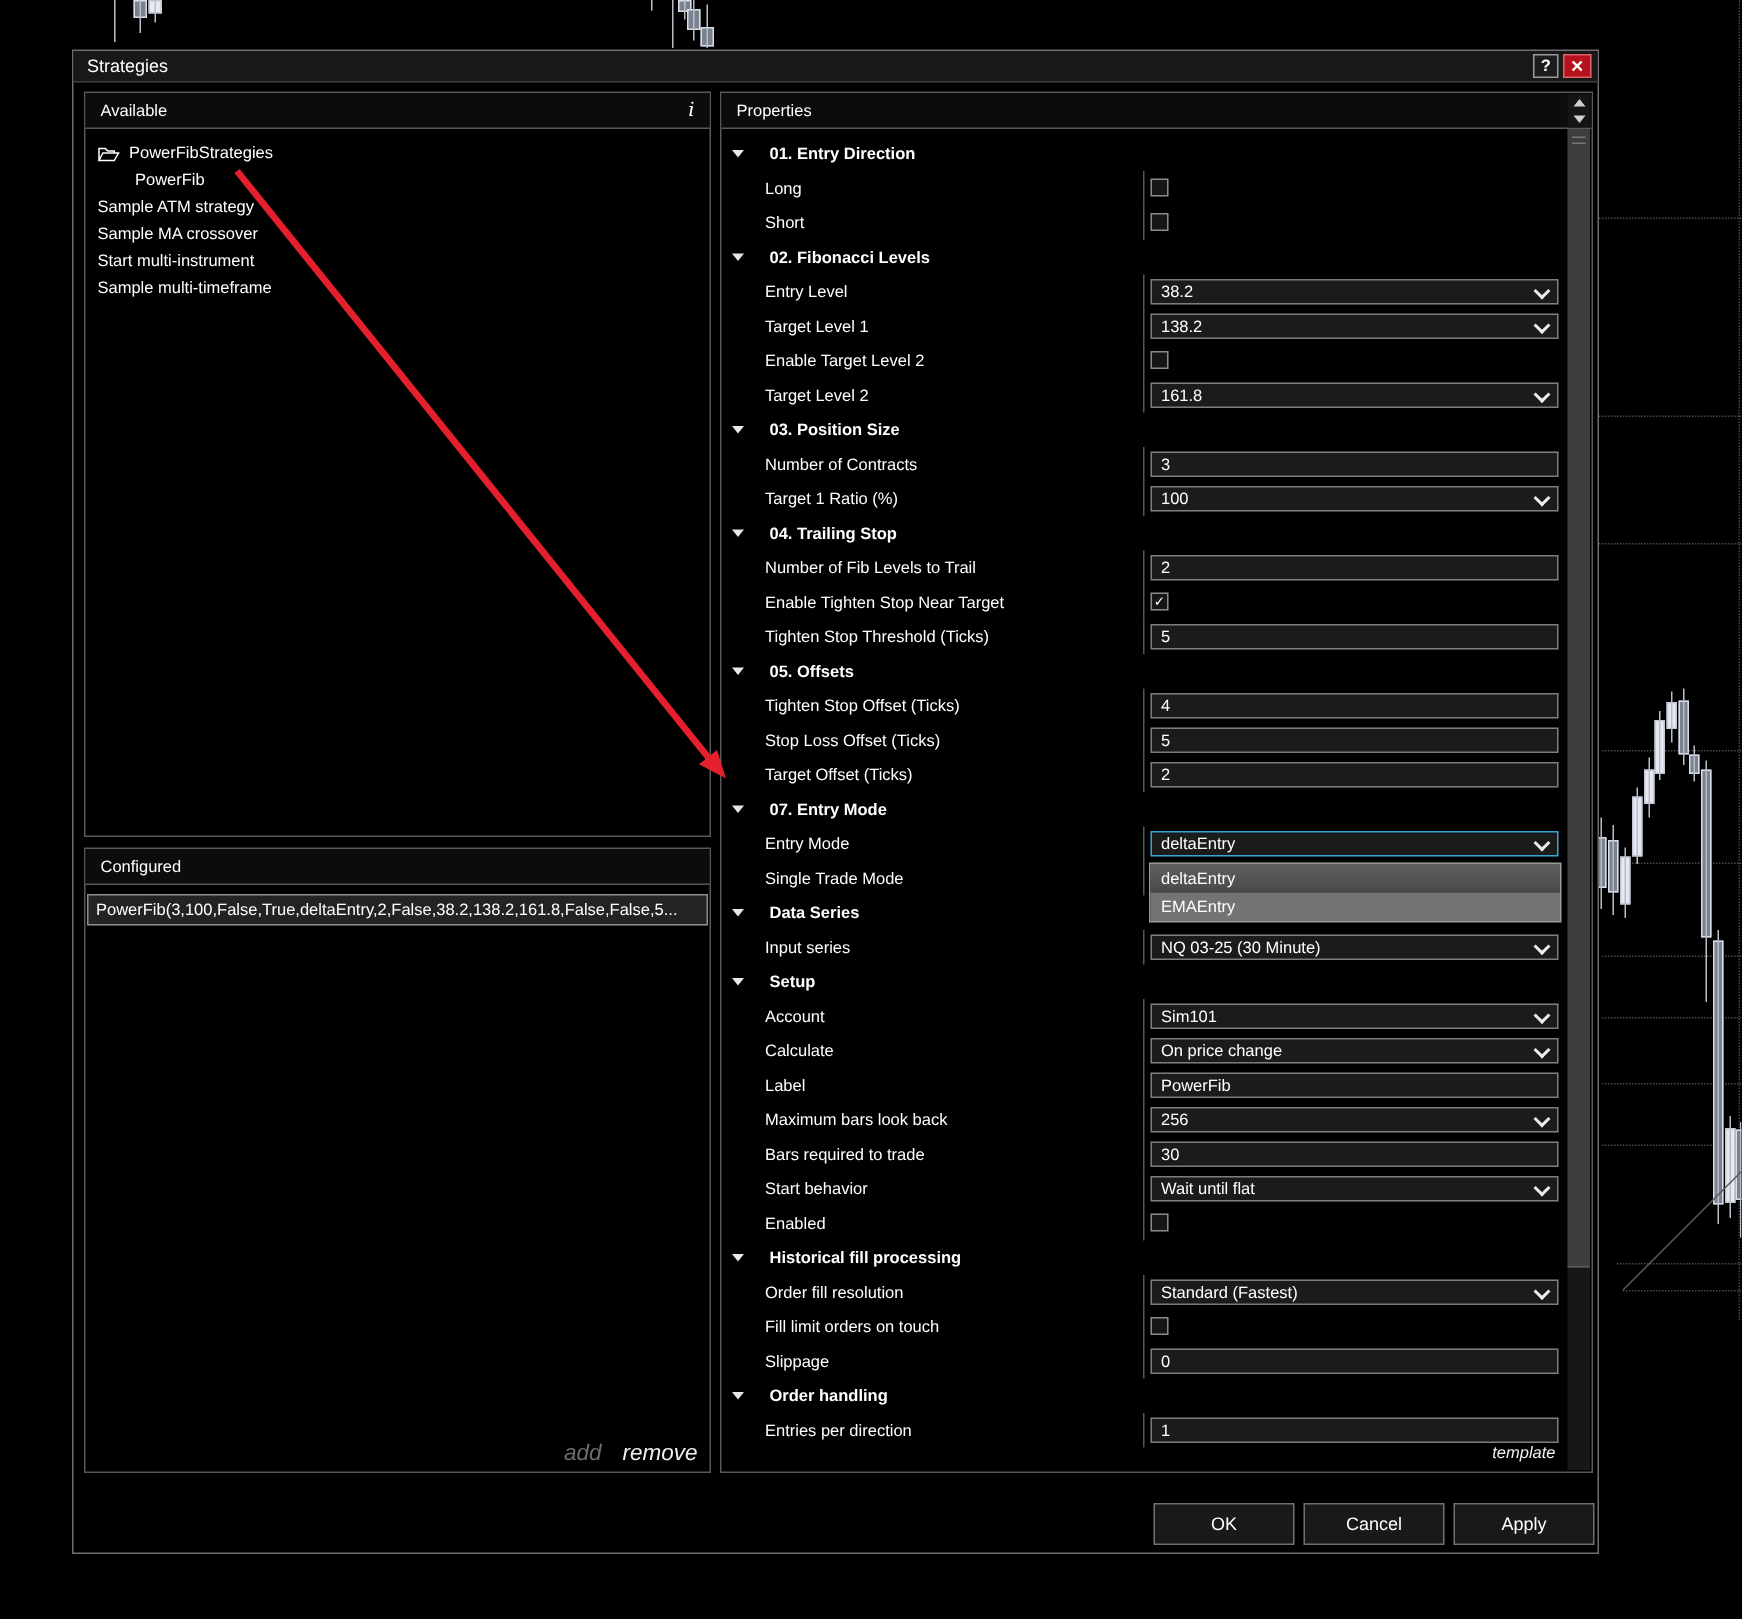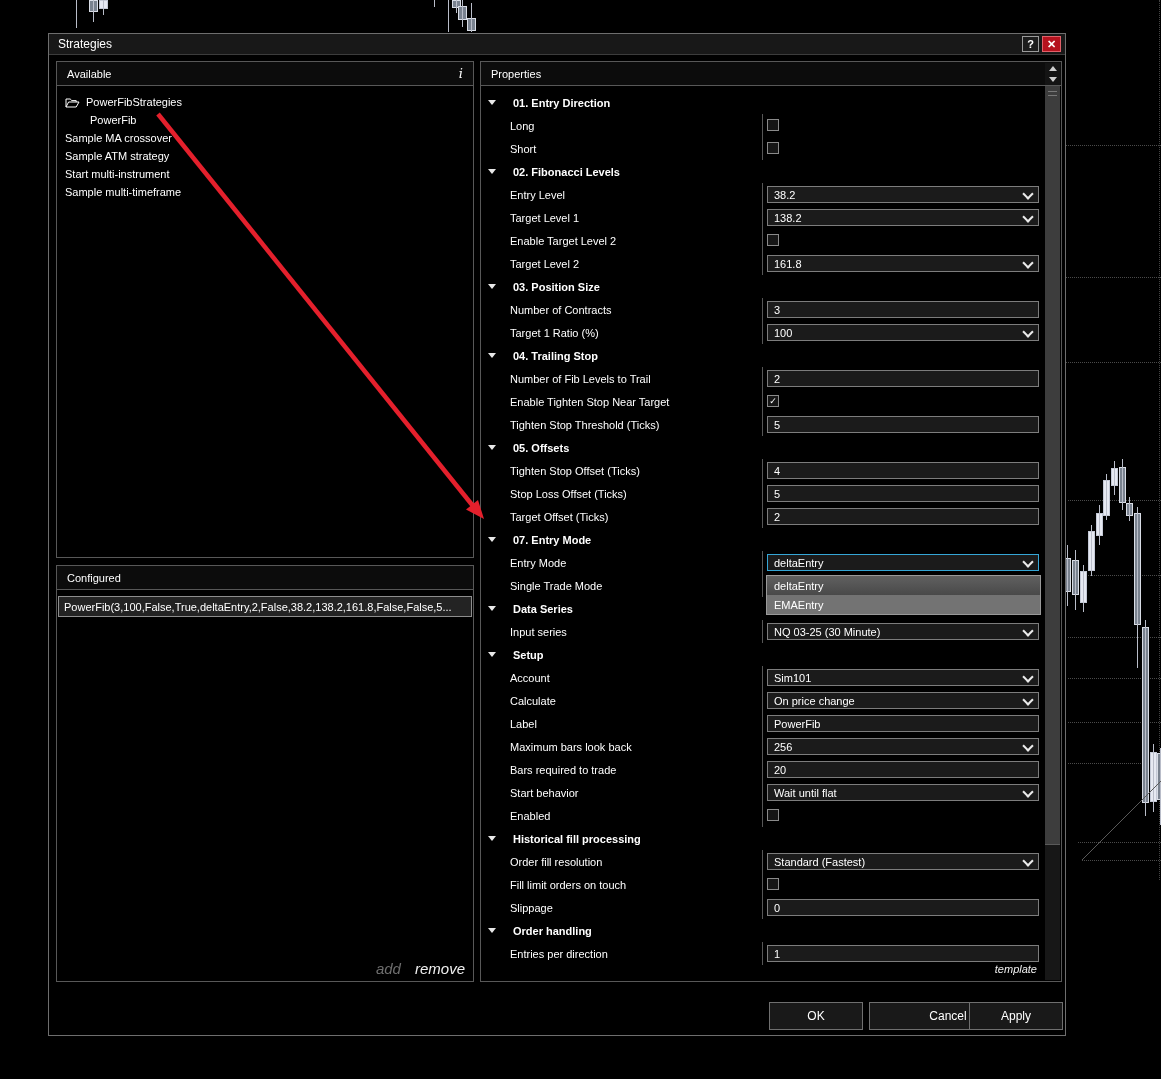--- a/index.html
+++ b/index.html
@@ -67,21 +67,21 @@
   .sb-arrows{position:absolute;right:1px;top:1px;width:15px;}
   .sb-btn{height:11px;background:#141414;display:flex;align-items:center;justify-content:center;}
   .tri-up{width:0;height:0;border-left:4px solid transparent;border-right:4px solid transparent;border-bottom:5px solid #cfcfcf;}
   .tri-dn{width:0;height:0;border-left:4px solid transparent;border-right:4px solid transparent;border-top:5px solid #cfcfcf;}
   .sb-track{position:absolute;right:1px;top:24px;bottom:1px;width:15px;background:#171717;}
   .sb-thumb{position:absolute;left:0;top:0;width:15px;height:758px;background:#3d3d3d;border-bottom:1px solid #5a5a5a;}
   .sb-grip{margin:5px 3px 0 3px;border-top:1px solid #777;border-bottom:1px solid #777;height:3px;}
   
   .btn{position:absolute;top:968px;width:92px;height:26px;background:#191919;border:1px solid #6f6f6f;
        color:#fff;font-size:12px;display:flex;align-items:center;justify-content:center;text-align:right;}
-  #okBtn{left:720px;} #cancelBtn{left:820px;padding-left:32px;} #applyBtn{left:920px;}
+  #okBtn{left:720px;} #cancelBtn{left:820px;} #applyBtn{left:920px;}
   
   #arrowSvg{position:absolute;inset:0;z-index:20;pointer-events:none;}
   #trendSvg{position:absolute;inset:0;z-index:1;pointer-events:none;}
 </style>
 </head>
 <body>
 
 <div id="bgchart">
     <div class="gridline" style="left: 1066px; top: 145px; width: 95px;"></div>
     <div class="gridline" style="left: 1066px; top: 277px; width: 95px;"></div>
@@ -159,24 +159,24 @@
             <svg width="15" height="11" viewBox="0 0 15 11">
               <path d="M1 10 V2 H5.2 L6.8 3.6 H11.2 V5 M1 10 L3.6 5 H14 L11.2 10 Z" stroke="#fff" stroke-width="1" fill="none"></path>
             </svg>
           </span>
           <span>PowerFibStrategies</span>
         </div>
         <div class="avail-item indent">
           <span>PowerFib</span>
         </div>
         <div class="avail-item">
+          <span>Sample ATM strategy</span>
+        </div>
+        <div class="avail-item">
           <span>Sample MA crossover</span>
-        </div>
-        <div class="avail-item">
-          <span>Sample ATM strategy</span>
         </div>
         <div class="avail-item">
           <span>Start multi-instrument</span>
         </div>
         <div class="avail-item">
           <span>Sample multi-timeframe</span>
         </div>
       </div>
   </div>
 
@@ -399,21 +399,21 @@
             <div class="vbox select">
               <span>256</span>
               <span class="chev"></span>
             </div>
           </div>
         </div>
         <div class="prow child">
           <span class="plabel">Bars required to trade</span>
           <div class="val">
             <div class="vbox">
-              <span>20</span>
+              <span>30</span>
             </div>
           </div>
         </div>
         <div class="prow child">
           <span class="plabel">Start behavior</span>
           <div class="val">
             <div class="vbox select">
               <span>Wait until flat</span>
               <span class="chev"></span>
             </div>

